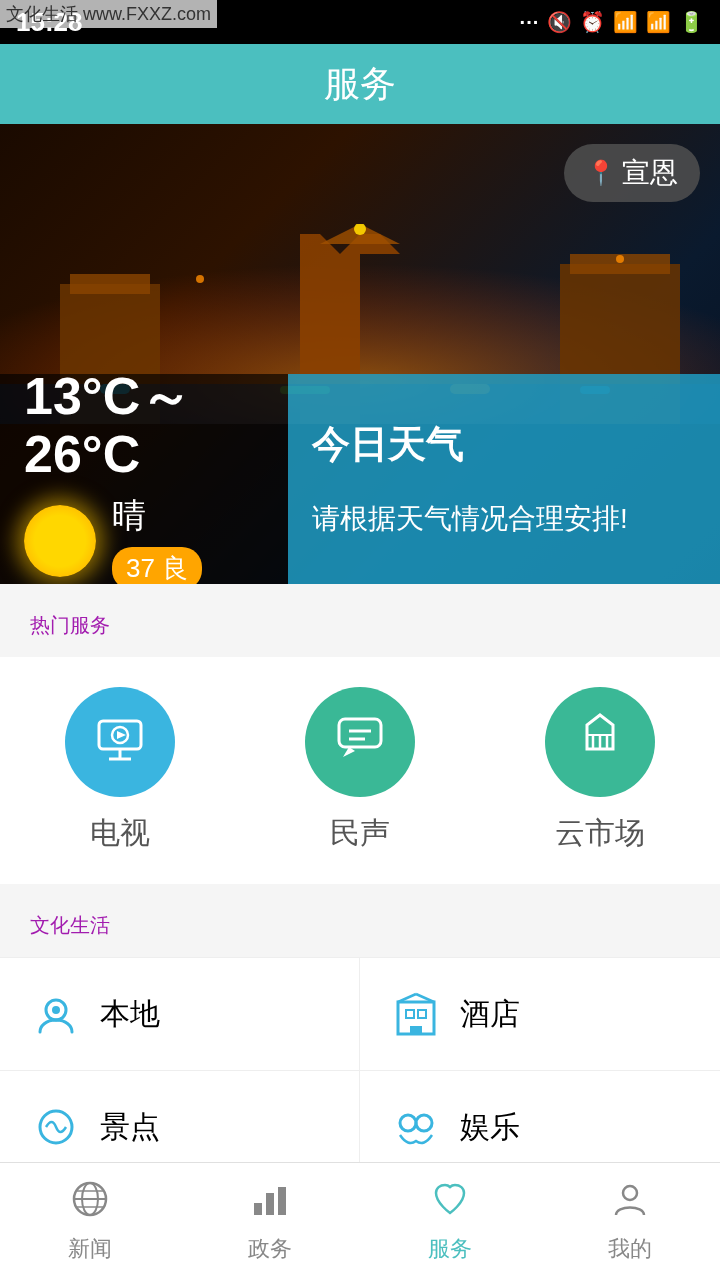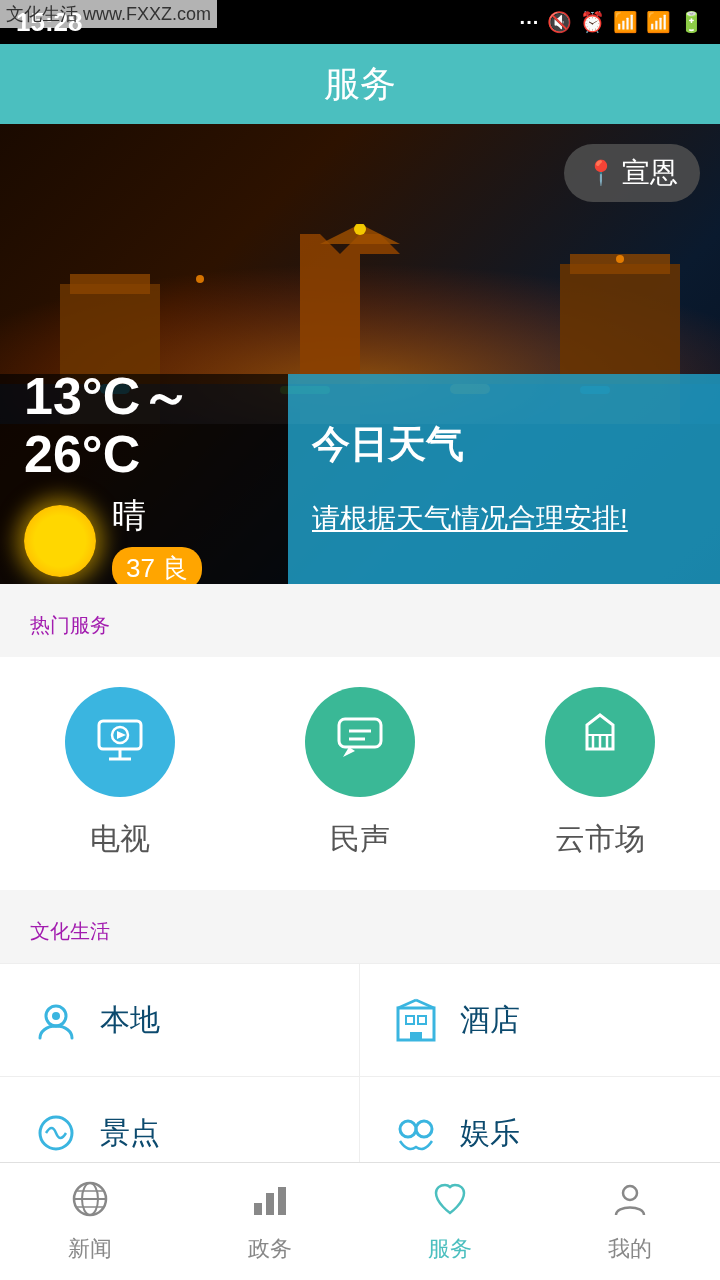--- a/index.html
+++ b/index.html
@@ -143,21 +143,20 @@
     .weather-today {
       color: #fff;
       font-size: 38px;
       font-weight: bold;
       margin-bottom: 28px;
     }
     .weather-desc {
       color: #fff;
       font-size: 28px;
       line-height: 1.5;
-      text-decoration: underline;
     }
 
     
     .section-header {
       background: #f5f5f5;
       padding: 28px 30px 18px;
       font-size: 20px;
       color: #a21caf;
     }
 
@@ -185,21 +184,20 @@
       display: flex;
       align-items: center;
       justify-content: center;
     }
     .icon-tv { background: #3ab5e0; }
     .icon-minsheng { background: #3ab896; }
     .icon-market { background: #3ab896; }
     .service-icon-text {
       font-size: 30px;
       color: #555;
-      margin-top: 6px;
     }
     .icon-svg {
       color: #fff;
       font-size: 52px;
     }
 
     
     .culture-section {
       background: #f5f5f5;
     }
@@ -223,21 +221,21 @@
     .culture-icon {
       width: 52px;
       height: 52px;
       display: flex;
       align-items: center;
       justify-content: center;
       font-size: 42px;
     }
     .culture-label {
       font-size: 30px;
-      color: #0c4a6e;
+      color: #000000;
     }
 
     
     .bottom-nav {
       position: fixed;
       bottom: 0;
       left: 0;
       width: 720px;
       height: 118px;
       background: #fff;

